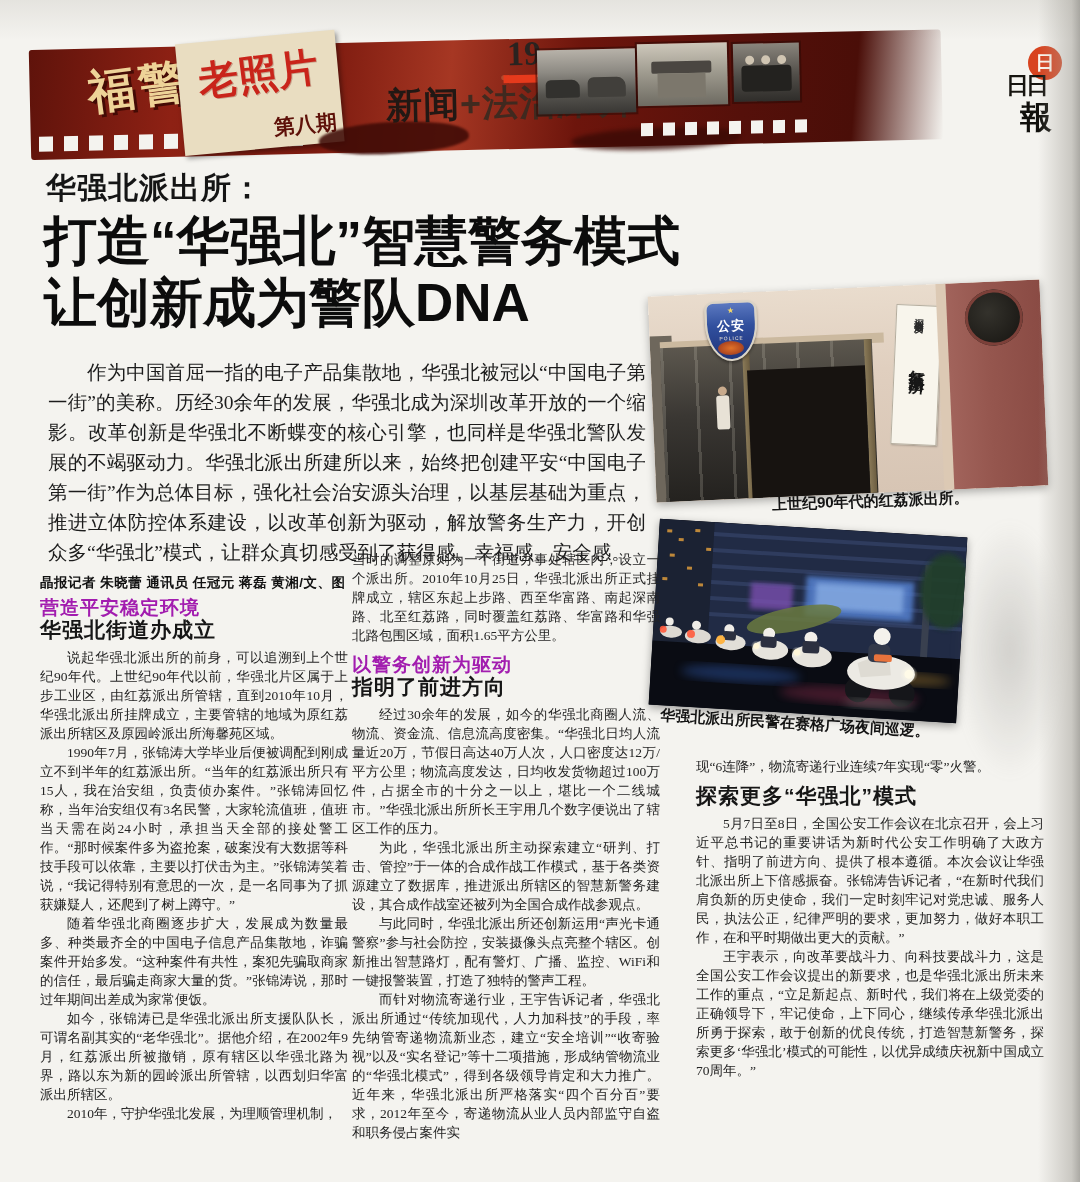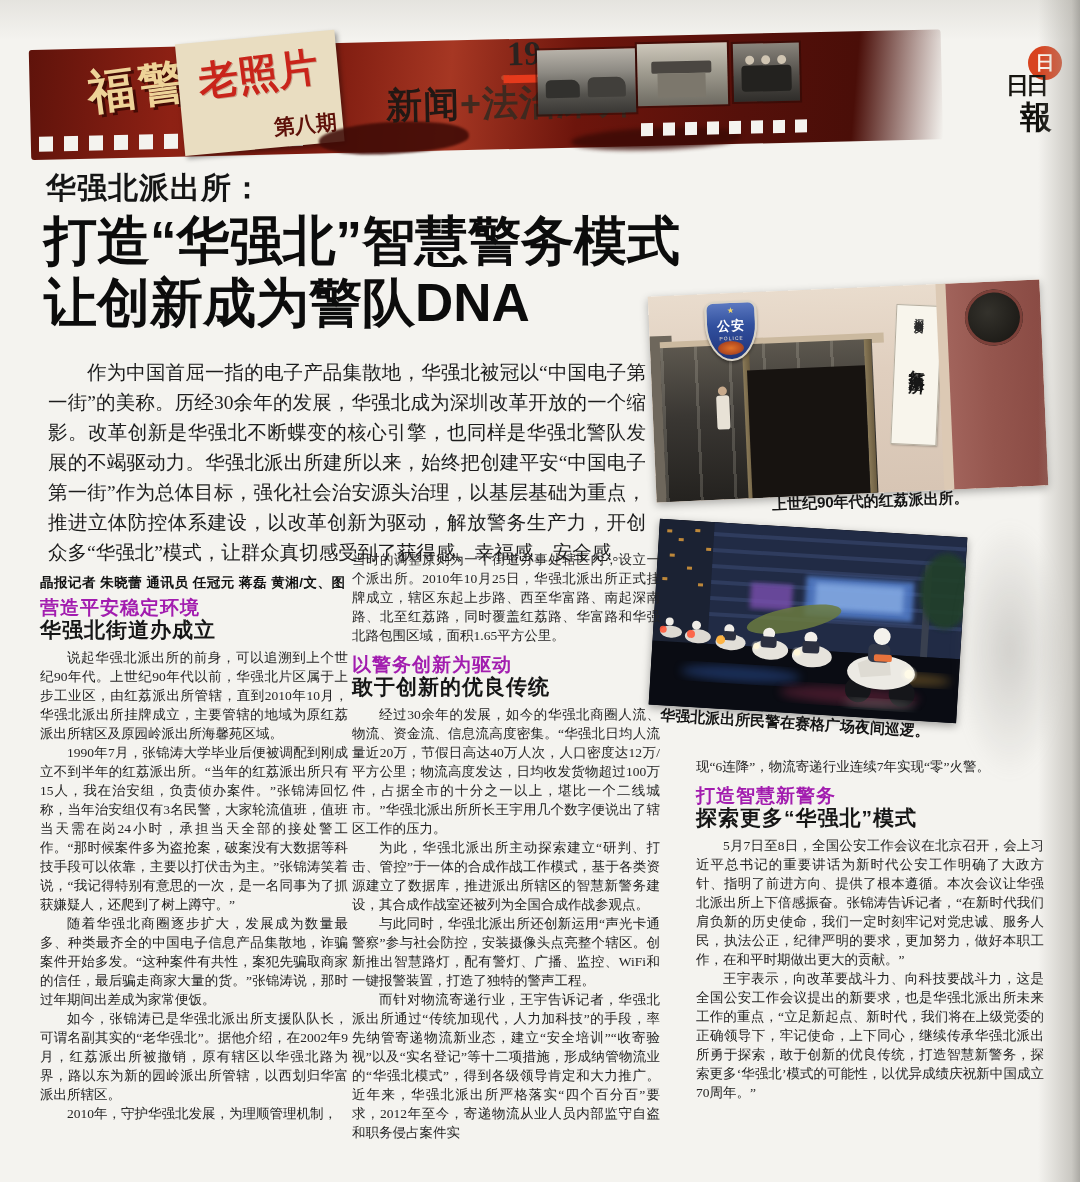--- a/index.html
+++ b/index.html
@@ -319,31 +319,30 @@
       <p class="body-p indent">说起华强北派出所的前身，可以追溯到上个世纪90年代。上世纪90年代以前，华强北片区属于上步工业区，由红荔派出所管辖，直到2010年10月，华强北派出所挂牌成立，主要管辖的地域为原红荔派出所辖区及原园岭派出所海馨苑区域。</p>
       <p class="body-p indent">1990年7月，张锦涛大学毕业后便被调配到刚成立不到半年的红荔派出所。“当年的红荔派出所只有15人，我在治安组，负责侦办案件。”张锦涛回忆称，当年治安组仅有3名民警，大家轮流值班，值班当天需在岗24小时，承担当天全部的接处警工作。“那时候案件多为盗抢案，破案没有大数据等科技手段可以依靠，主要以打伏击为主。”张锦涛笑着说，“我记得特别有意思的一次，是一名同事为了抓获嫌疑人，还爬到了树上蹲守。”</p>
       <p class="body-p indent">随着华强北商圈逐步扩大，发展成为数量最多、种类最齐全的中国电子信息产品集散地，诈骗案件开始多发。“这种案件有共性，案犯先骗取商家的信任，最后骗走商家大量的货。”张锦涛说，那时过年期间出差成为家常便饭。</p>
       <p class="body-p indent">如今，张锦涛已是华强北派出所支援队队长，可谓名副其实的“老华强北”。据他介绍，在2002年9月，红荔派出所被撤销，原有辖区以华强北路为界，路以东为新的园岭派出所管辖，以西划归华富派出所辖区。</p>
       <p class="body-p indent">2010年，守护华强北发展，为理顺管理机制，</p>
     </div>
   <div class="col col2">
       <p class="body-p">当时的调整原则为一个街道办事处辖区内，设立一个派出所。2010年10月25日，华强北派出所正式挂牌成立，辖区东起上步路、西至华富路、南起深南路、北至红荔路，同时覆盖红荔路、华富路和华强北路包围区域，面积1.65平方公里。</p>
       <div class="sec-head">
         <div class="sec-orange">以警务创新为驱动</div>
-        <div class="sec-black">敢于创新的优良传统</div>
+        <div class="sec-black">指明了前进方向</div>
       </div>
       <p class="body-p indent">经过30余年的发展，如今的华强北商圈人流、物流、资金流、信息流高度密集。“华强北日均人流量近20万，节假日高达40万人次，人口密度达12万/平方公里；物流高度发达，日均收发货物超过100万件，占据全市的十分之一以上，堪比一个二线城市。”华强北派出所所长王宇用几个数字便说出了辖区工作的压力。</p>
       <p class="body-p indent">为此，华强北派出所主动探索建立“研判、打击、管控”于一体的合成作战工作模式，基于各类资源建立了数据库，推进派出所辖区的智慧新警务建设，其合成作战室还被列为全国合成作战参观点。</p>
       <p class="body-p indent">与此同时，华强北派出所还创新运用“声光卡通警察”参与社会防控，安装摄像头点亮整个辖区。创新推出智慧路灯，配有警灯、广播、监控、WiFi和一键报警装置，打造了独特的警声工程。</p>
       <p class="body-p indent">而针对物流寄递行业，王宇告诉记者，华强北派出所通过“传统加现代，人力加科技”的手段，率先纳管寄递物流新业态，建立“安全培训”“收寄验视”以及“实名登记”等十二项措施，形成纳管物流业的“华强北模式”，得到各级领导肯定和大力推广。近年来，华强北派出所严格落实“四个百分百”要求，2012年至今，寄递物流从业人员内部监守自盗和职务侵占案件实</p>
     </div>
   <div class="col col3">
       <p class="body-p">现“6连降”，物流寄递行业连续7年实现“零”火警。</p>
       <div class="sec-head">
-        <div class="sec-orange">打造智慧新警务</div>
         <div class="sec-black">探索更多“华强北”模式</div>
       </div>
       <p class="body-p indent">5月7日至8日，全国公安工作会议在北京召开，会上习近平总书记的重要讲话为新时代公安工作明确了大政方针、指明了前进方向、提供了根本遵循。本次会议让华强北派出所上下倍感振奋。张锦涛告诉记者，“在新时代我们肩负新的历史使命，我们一定时刻牢记对党忠诚、服务人民，执法公正，纪律严明的要求，更加努力，做好本职工作，在和平时期做出更大的贡献。”</p>
       <p class="body-p indent">王宇表示，向改革要战斗力、向科技要战斗力，这是全国公安工作会议提出的新要求，也是华强北派出所未来工作的重点，“立足新起点、新时代，我们将在上级党委的正确领导下，牢记使命，上下同心，继续传承华强北派出所勇于探索，敢于创新的优良传统，打造智慧新警务，探索更多‘华强北’模式的可能性，以优异成绩庆祝新中国成立70周年。”</p>
     </div>
 
   <div class="scan-right"></div>
 </div>
 
 </body></html>

